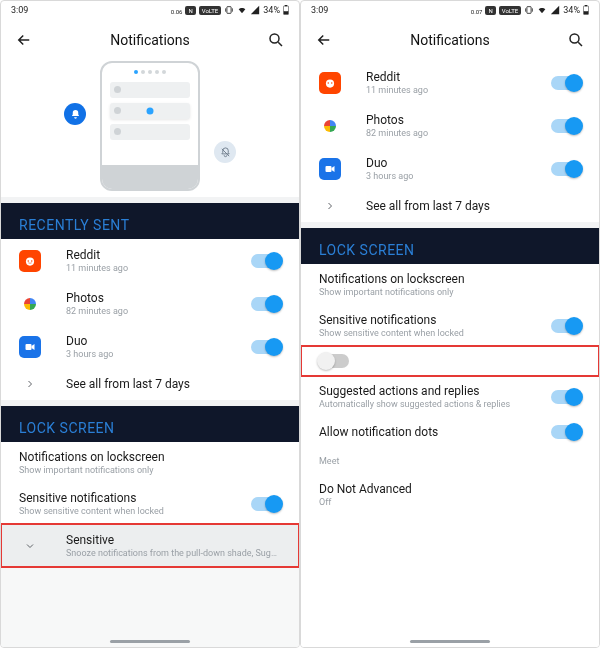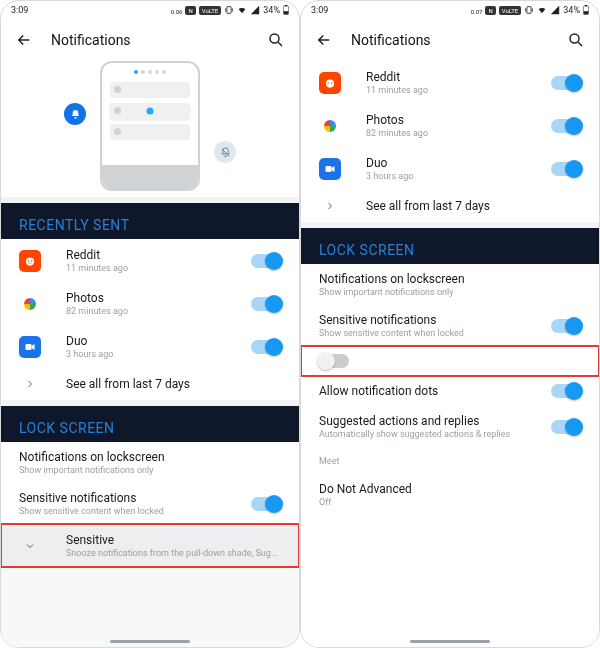--- a/index.html
+++ b/index.html
@@ -8,21 +8,21 @@
     background: #ffffff;
     width: 600px;
     height: 648px;
     display: flex;
     gap: 0;
   }
   .phone {
     width: 300px;
     height: 648px;
     border: 1px solid #d9d9d9;
-    border-radius: 19px;
+    border-radius: 4px;
     background: #fff;
     position: relative;
     display: flex;
     flex-direction: column;
     overflow: hidden;
   }
   .status-bar {
     height: 18px;
     display: flex;
     align-items: center;
@@ -31,20 +31,21 @@
     font-size: 9px;
     color: #222;
   }
   .status-right { display: flex; align-items: flex-end; gap: 3px; }
   .status-right .chip { background:#333; color:#fff; font-size:6px; padding:1px 3px; border-radius:2px; }
   .header {
     display: flex;
     align-items: center;
     padding: 12px 14px;
     gap: 18px;
+    text-align: center;
   }
   .header .title { font-size: 14px; color: #111; flex: 1; }
   .content { flex: 1; overflow: hidden; background: #f7f8f8; }
   .hero {
     background: #fff;
     padding: 0 0 6px 0;
     display:flex; justify-content:center;
   }
   .mock-device {
     width: 100px; height: 130px;
@@ -413,37 +414,37 @@
           <div class="knob"></div>
         </div>
     </div>
     <div class="row compact highlight-box">
       <div class="toggle off">
           <div class="knob"></div>
         </div>
     </div>
     <div class="row compact">
       <div class="txt">
-          <div class="t1">Allow notification dots</div>
-        </div>
-      <div class="toggle on">
-          <div class="knob"></div>
-        </div>
-    </div>
-    <div class="row compact">
-      <div class="txt">
           <div class="t1">Suggested actions and replies</div>
           <div class="t2">Automatically show suggested actions &amp; replies</div>
         </div>
       <div class="toggle on">
           <div class="knob"></div>
         </div>
     </div>
     <div class="row compact">
       <div class="txt">
+          <div class="t1">Allow notification dots</div>
+        </div>
+      <div class="toggle on">
+          <div class="knob"></div>
+        </div>
+    </div>
+    <div class="row compact">
+      <div class="txt">
           <div class="t2">Meet</div>
         </div>
     </div>
     <div class="row compact">
       <div class="txt">
           <div class="t1">Do Not Advanced</div>
           <div class="t2">Off</div>
         </div>
     </div>
   </div>

